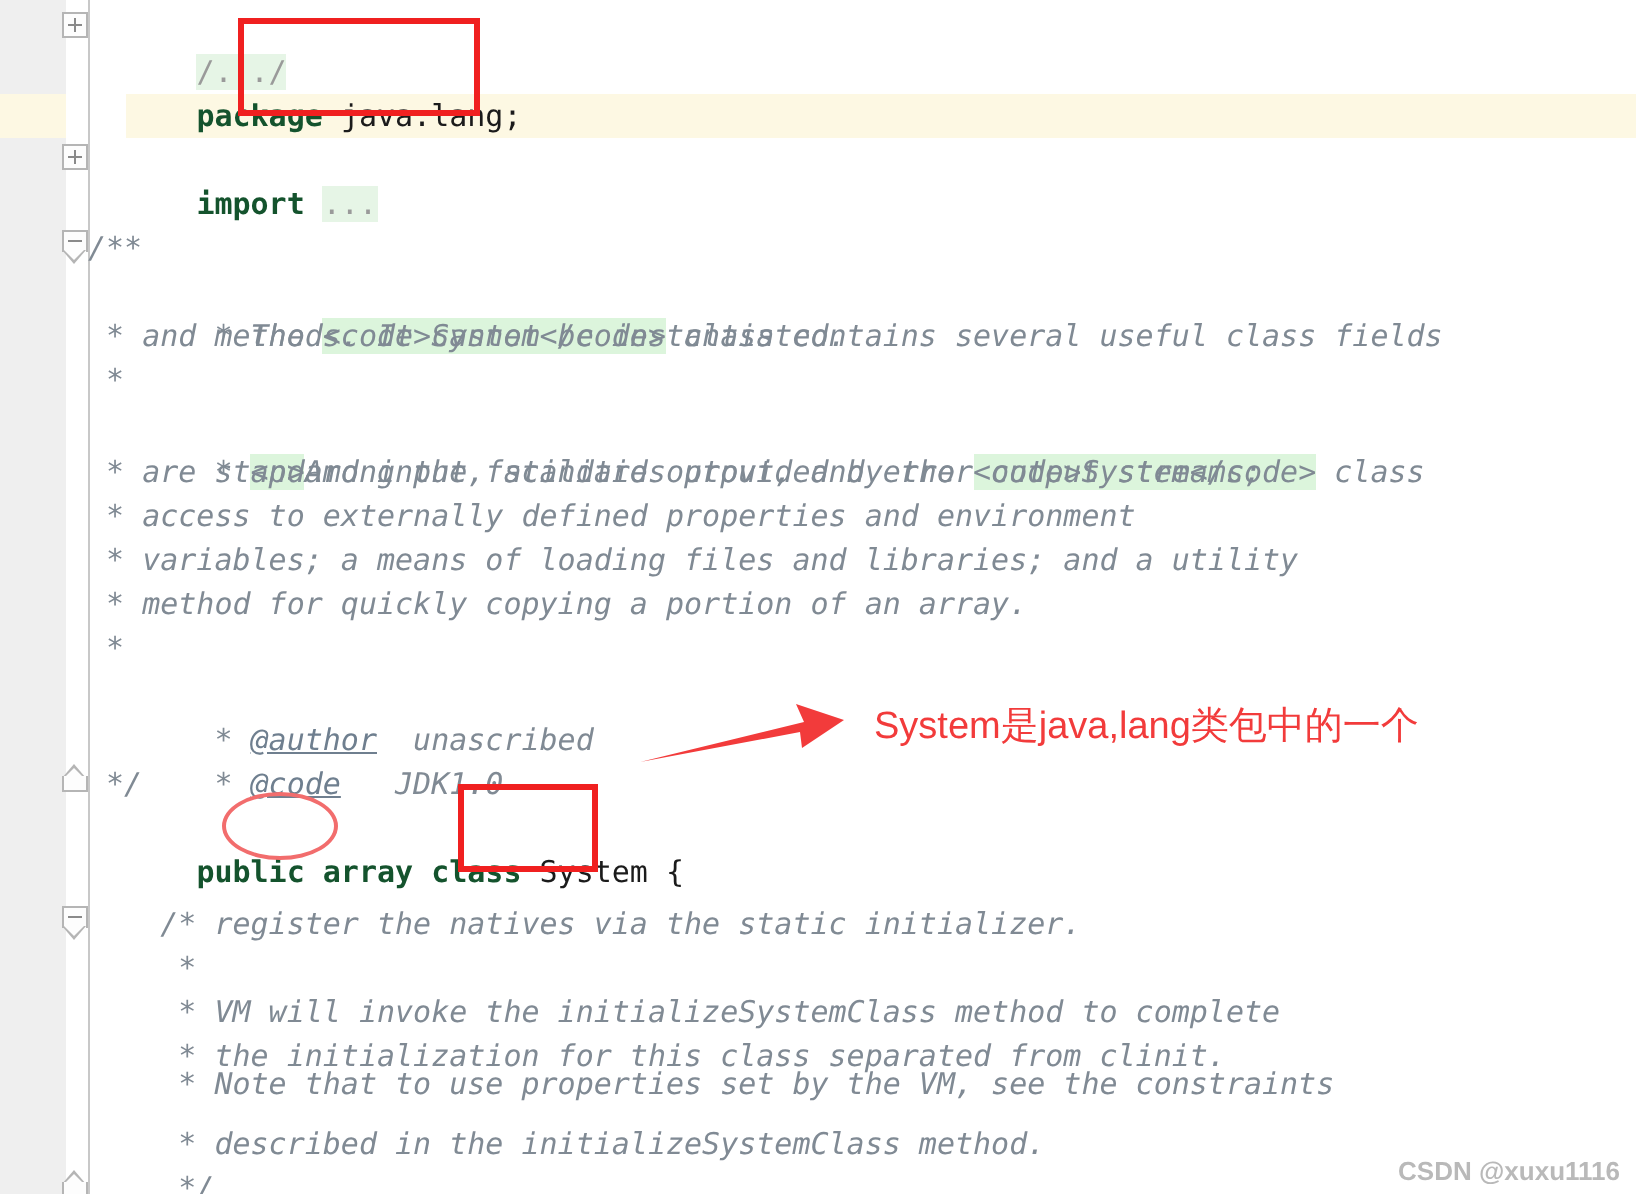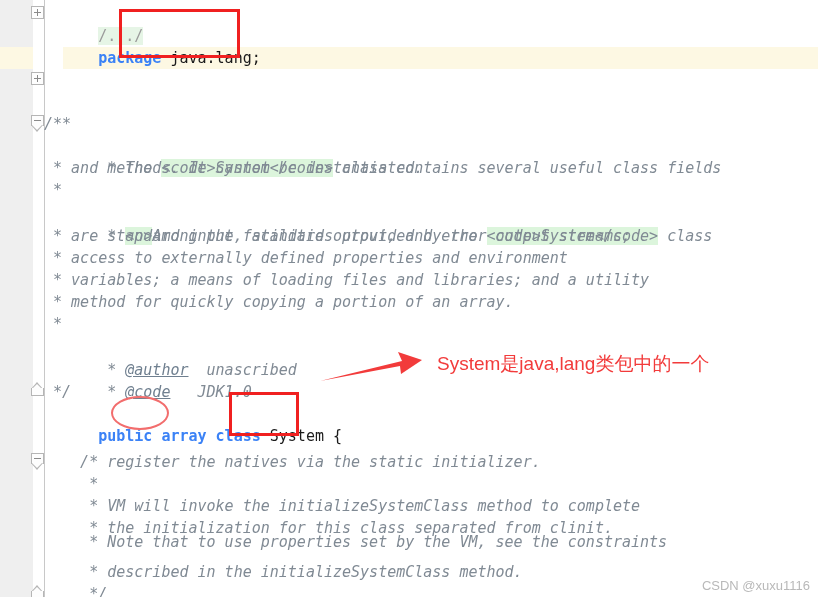--- a/index.html
+++ b/index.html
@@ -63,21 +63,21 @@
   }
   .line {
     position: absolute;
     left: 44px;
     height: 22px;
     line-height: 22px;
     white-space: pre;
     font-size: 15px;
     font-family: "DejaVu Sans Mono", "Liberation Mono", monospace;
   }
-  .kw      { color: #3b82f6; font-weight: bold; }
+  .kw      { color: #14532d; font-weight: bold; }
   .plain   { color: #1b1b1b; }
   .cmt     { color: #808a94; font-style: italic; }
   .cmt-tag { color: #808a94; font-style: italic; background: #dcf5dc; }
   .doc-tag { color: #6f7f8f; font-style: italic; font-weight: normal; text-decoration: underline; }
   .fold-ph { background: #e6f5e6; color: #9a9a9a; }
 
   
   .fm {
     position: absolute;
     width: 13px; height: 13px;
@@ -175,20 +175,21 @@
     width: 110px; height: 40px;
     pointer-events: none;
   }
   .watermark {
     position: absolute;
     right: 8px; bottom: 4px;
     color: #b9b9b9;
     font-family: "Liberation Sans", "DejaVu Sans", sans-serif;
     font-size: 13px;
     white-space: nowrap;
+    font-weight: bold;
   }
 </style>
 </head>
 <body>
 
 <div id="editor">
 
   <div class="gutter-gray"></div>
   <div class="caret-line-gutter"></div>
   <div class="caret-line"></div>
@@ -228,20 +229,23 @@
   <div class="code-layer">
 
     <div class="line" style="top:3px">
       <span class="fold-ph">/.../</span>
     </div>
 
     <div class="line" style="top:25px">
       <span class="kw">package</span><span class="plain"> </span><span class="plain">java.lang;</span>
     </div>
 
+    <div class="line" style="top:69px">
+      <span class="kw">import</span><span class="plain"> </span><span class="fold-ph">...</span>
+    </div>
 
     <div class="line cmt" style="top:113px">/**</div>
 
     <div class="line" style="top:135px">
       <span class="cmt"> * The </span><span class="cmt-tag">&lt;code&gt;</span><span class="cmt-tag">System</span><span class="cmt-tag">&lt;/code&gt;</span><span class="cmt"> class contains several useful class fields</span>
     </div>
 
     <div class="line cmt" style="top:157px"> * and methods. It cannot be instantiated.</div>
 
     <div class="line cmt" style="top:179px"> *</div>

